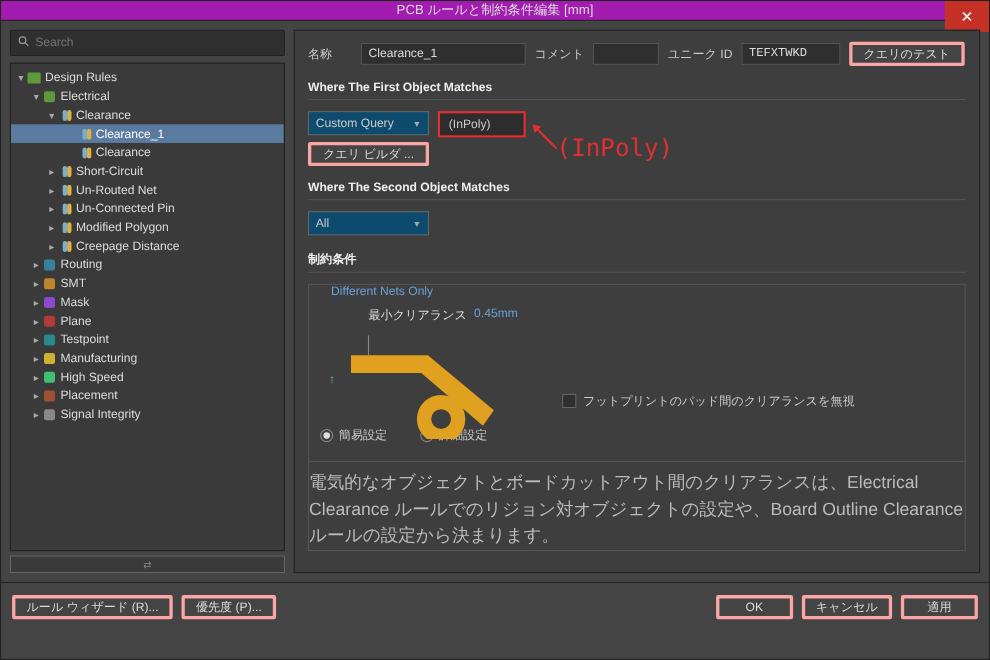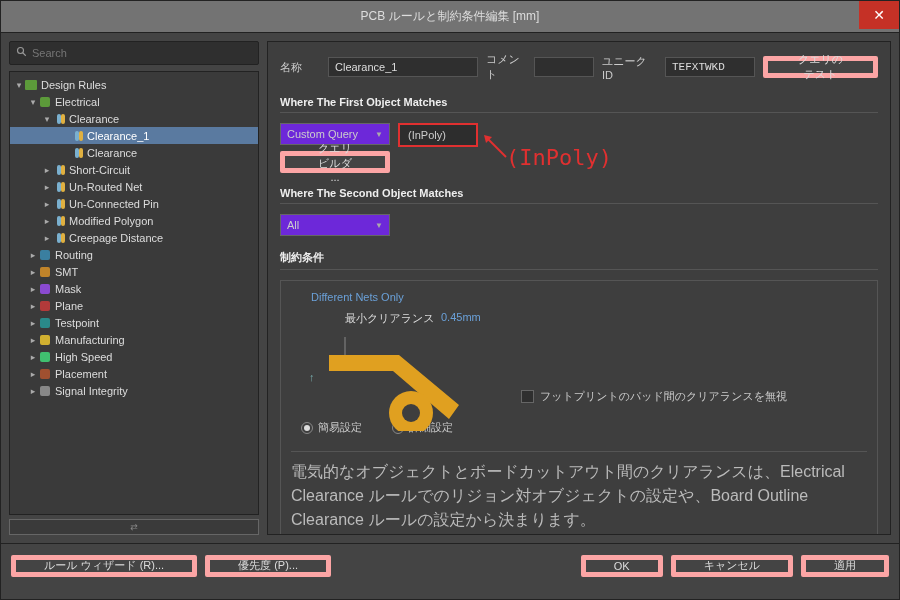--- a/index.html
+++ b/index.html
@@ -1,43 +1,43 @@
 <!DOCTYPE html>
 <html><head>
 <meta charset="utf-8">
 <style>
 *{box-sizing:border-box;margin:0;padding:0;font-family:"Meiryo UI","Segoe UI",sans-serif;font-size:11px;color:#ccc}
 body{background:#444;width:900px;height:600px;overflow:hidden;border:1px solid #222}
-.titlebar{height:32px;background:#737373;display:flex;align-items:center;justify-content:center;position:relative;border-bottom:1px solid #222}
+.titlebar{height:18px;background:#a21caf;display:flex;align-items:center;justify-content:center;position:relative;border-bottom:1px solid #222}
 .titlebar .title{font-size:12px;color:#ddd}
 .closebtn{position:absolute;right:0;top:0;width:40px;height:28px;background:#c53126;color:#fff;display:flex;align-items:center;justify-content:center;font-size:14px}
 .main{display:flex;height:510px;padding:8px;gap:8px}
 .left{width:250px;display:flex;flex-direction:column}
 .search{height:24px;background:#2f2f2f;border:1px solid #222;border-radius:2px;display:flex;align-items:center;padding:0 6px;margin-bottom:6px}
 .search svg{width:12px;height:12px;fill:#999;margin-right:4px}
 .search input{background:transparent;border:none;outline:none;color:#aaa;flex:1}
 .treewrap{flex:1;border:1px solid #222;background:#3a3a3a;overflow:auto;padding:4px 0}
 .tree-row{display:flex;align-items:center;height:17px;padding-left:4px;white-space:nowrap}
 .tree-row.sel{background:#5a7aa0;color:#fff}
 .tree-row .tw{display:inline-block;width:10px;text-align:center;font-size:9px;color:#aaa}
 .tree-row .ico{width:14px;height:14px;display:inline-flex;align-items:center;justify-content:center;margin-right:3px}
 .tree-row .lbl{color:#ddd}
 .tree-row.sel .lbl{color:#fff}
 .i0{padding-left:4px}.i1{padding-left:18px}.i2{padding-left:32px}.i4{padding-left:60px}
 .right{flex:1;border:1px solid #222;background:#3e3e3e;padding:10px 12px;overflow:auto;display:flex;flex-direction:column;gap:10px}
 .row{display:flex;align-items:center;gap:8px}
 .lbl2{color:#ccc;min-width:40px}
 .txt{background:#2f2f2f;border:1px solid #555;height:20px;padding:0 6px;color:#ddd}
-.btn{background:#444;border:5px solid #fca5a5;height:22px;padding:0 28px;color:#ddd;display:inline-flex;align-items:center;justify-content:center;border-radius:2px}
+.btn{background:#444;border:3px solid #fca5a5;height:22px;padding:0 10px;color:#ddd;display:inline-flex;align-items:center;justify-content:center;border-radius:2px}
 .section-title{font-weight:bold;color:#eee;border-bottom:1px solid #555;padding-bottom:4px;margin-top:4px}
-.dropdown{background:#6d28d9;border:1px solid #666;height:22px;padding:0 6px;display:inline-flex;align-items:center;gap:6px;min-width:110px;justify-content:space-between}
+.dropdown{background:#0c4a6e;border:1px solid #666;height:22px;padding:0 6px;display:inline-flex;align-items:center;gap:6px;min-width:110px;justify-content:space-between}
 .dropdown .arr{font-size:8px;color:#aaa}
 .querybox{background:#2d2d2d;border:2px solid #e03030;height:24px;padding:0 8px;display:inline-flex;align-items:center;font-family:monospace;color:#ddd;width:80px}
 .annot{color:#e03030;font-size:22px;font-family:monospace;position:relative}
-.constraint-box{border:1px solid #555;padding:10px;display:flex;flex-direction:column;gap:8px}
+.constraint-box{border:1px solid #555;display:flex;flex-direction:column;gap:8px}
 .diff-nets{color:#6aa0d8;font-size:11px;margin-left:20px}
 .diagram{position:relative;width:220px;height:120px;margin-left:10px}
 .min-clr-lbl{position:absolute;left:44px;top:0;color:#ddd}
 .min-clr-val{position:absolute;left:140px;top:0;color:#6aa0d8}
 .diag-shape{position:absolute;left:28px;top:20px}
 .up-arr{position:absolute;left:8px;top:60px;color:#7aa}
 .chk-row{display:flex;align-items:center;gap:6px;margin-left:230px;margin-top:-50px}
 .chk{width:13px;height:13px;background:#2f2f2f;border:1px solid #666}
 .radio-row{display:flex;gap:30px;margin-top:8px;margin-left:10px}
 .radio{display:flex;align-items:center;gap:5px}

